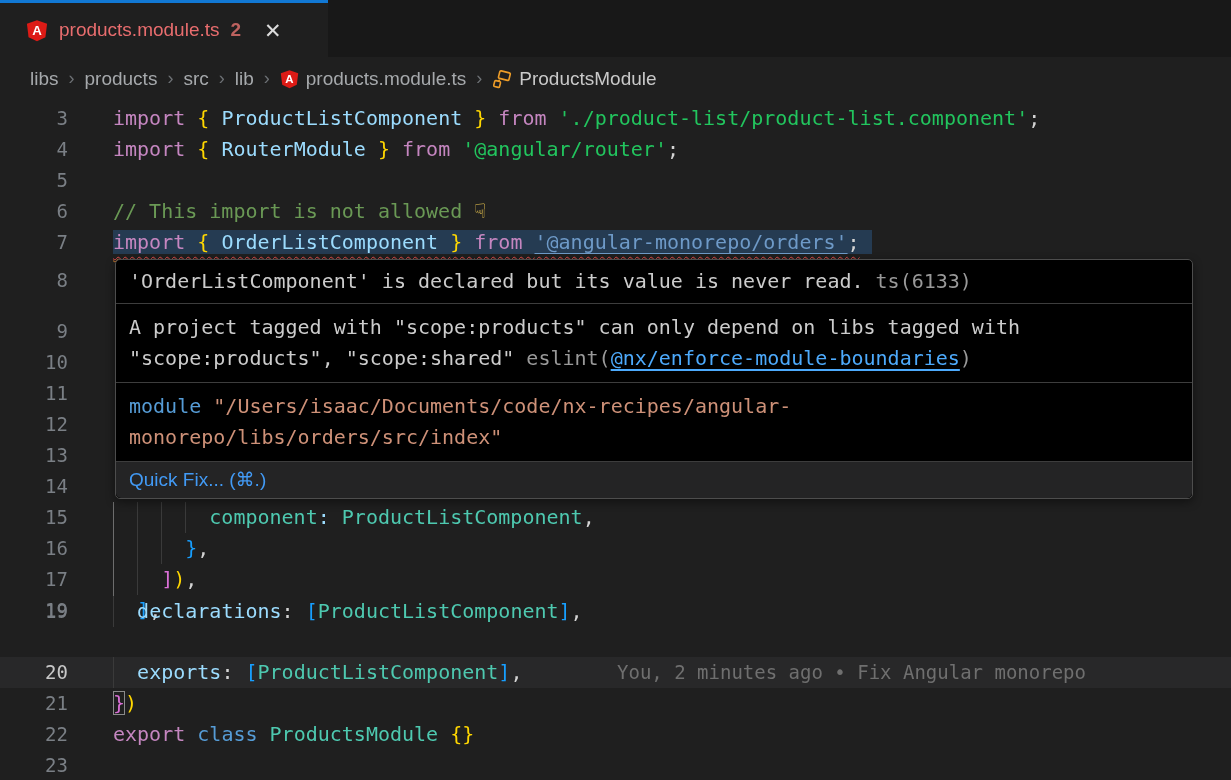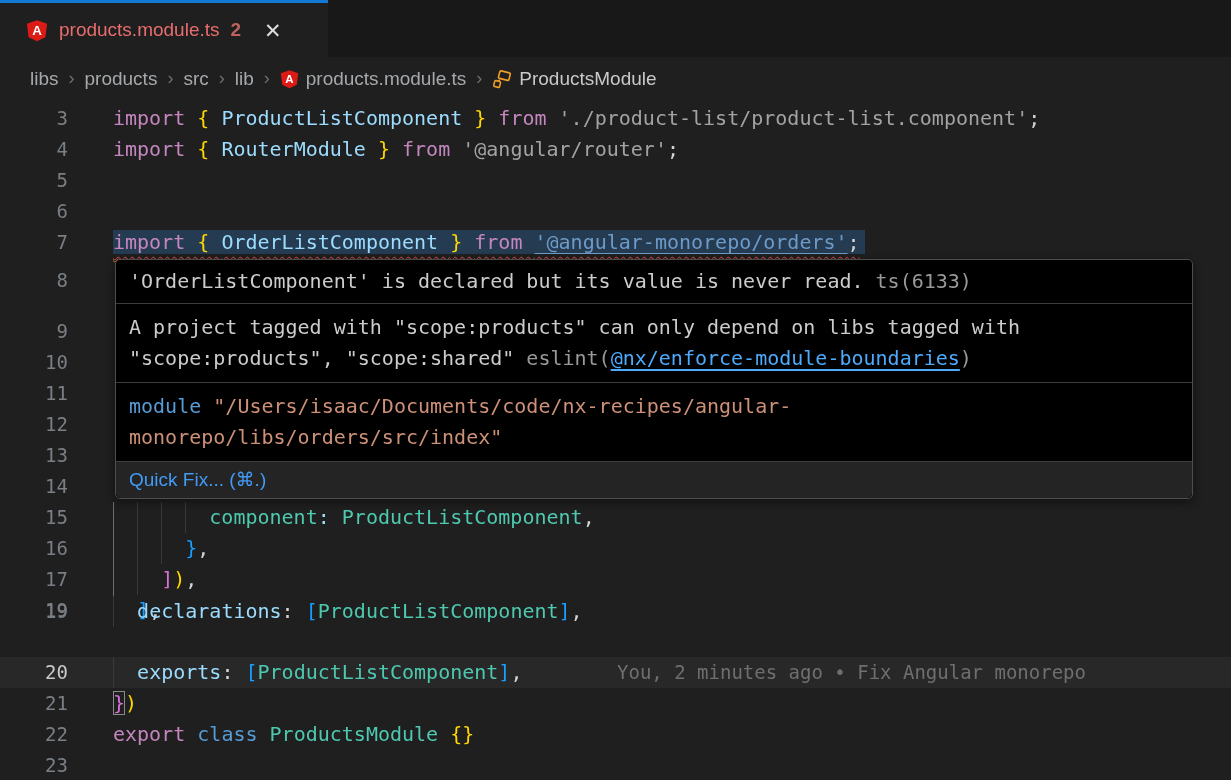--- a/index.html
+++ b/index.html
@@ -36,30 +36,30 @@
   .guide { position:absolute; top:0; bottom:0; width:1px; background:#3a3a3a; }
   .guide.active { background:#6d6d6d; }
 
   .t-kw  { color:#C586C0; }
   .t-kw2 { color:#569CD6; }
   .t-b1  { color:#FFD700; }
   .t-b2  { color:#DA70D6; }
   .t-b3  { color:#179FFF; }
   .t-id  { color:#9CDCFE; }
   .t-cls { color:#4EC9B0; }
-  .t-str { color:#a3a3a3; }
+  .t-str { color:#22c55e; }
   .t-strl{ color:#6e9ac8; text-decoration:underline; text-decoration-color:#6e9ac8;
            text-underline-offset:4px; text-decoration-thickness:1px; }
   .t-cmt { color:#6A9955; }
   .t-pn  { color:#d4d4d4; }
   .t-prop{ color:#9CDCFE; }
   .t-emj { color:#eac54f; }
   .t-match { outline:1px solid #8a8a8a; outline-offset:-1px; }
 
-  .hl7 { background:#253b52; padding-right:5px;
+  .hl7 { background:#253b52; padding-right:12px;
          text-decoration:underline wavy #e44c4c; text-decoration-thickness:1.3px;
          text-underline-offset:7px; }
   .hl7i { text-decoration:underline wavy #cc7c2e; text-decoration-thickness:1.2px;
           text-underline-offset:9px; }
 
   .blame { position:absolute; left:617px; top:0; color:#6f6f6f; font-size:19px; }
 
   
   .hover-popup { position:absolute; left:115px; top:159px; width:1078px; z-index:10;
                  background:#000000; border:1px solid #4d4d4d; border-radius:5px;
@@ -147,21 +147,21 @@
         </div>
         <div class="pp-str">monorepo/libs/orders/src/index"</div>
       </div>
       <div class="pp-actions">
         <span class="pp-link">Quick Fix... (⌘.)</span>
       </div>
     </div>
   <div class="code-row" style="top: 3px;"><span class="ln">3</span><span class="code-text"><span class="t-kw">import </span><span class="t-b1">{ </span><span class="t-id">ProductListComponent </span><span class="t-b1">} </span><span class="t-kw">from </span><span class="t-str">'./product-list/product-list.component'</span><span class="t-pn">;</span></span></div>
       <div class="code-row" style="top: 34px;"><span class="ln">4</span><span class="code-text"><span class="t-kw">import </span><span class="t-b1">{ </span><span class="t-id">RouterModule </span><span class="t-b1">} </span><span class="t-kw">from </span><span class="t-str">'@angular/router'</span><span class="t-pn">;</span></span></div>
       <div class="code-row" style="top: 65px;"><span class="ln">5</span><span class="code-text"></span></div>
-      <div class="code-row" style="top: 96px;"><span class="ln">6</span></div>
+      <div class="code-row" style="top: 96px;"><span class="ln">6</span><span class="code-text"><span class="t-cmt">// This import is not allowed </span><span class="t-emj">☟</span></span></div>
       <div class="code-row" style="top: 127px;"><span class="ln">7</span><span class="code-text"><span class="hl7"><span class="hl7i"><span class="t-kw">import </span><span class="t-b1">{ </span><span class="t-id">OrderListComponent </span><span class="t-b1">} </span><span class="t-kw">from </span><span class="t-strl">'@angular-monorepo/orders'</span><span class="t-pn">;</span></span></span></span></div>
       <div class="code-row" style="top: 165px;"><span class="ln">8</span><span class="code-text"></span></div>
       <div class="code-row" style="top: 216px;"><span class="ln">9</span><span class="code-text"></span></div>
       <div class="code-row" style="top: 247px;"><span class="ln">10</span><span class="code-text"></span></div>
       <div class="code-row" style="top: 278px;"><span class="ln">11</span><span class="code-text"></span></div>
       <div class="code-row" style="top: 309px;"><span class="ln">12</span><span class="code-text"></span></div>
       <div class="code-row" style="top: 340px;"><span class="ln">13</span><span class="code-text"></span></div>
       <div class="code-row" style="top: 371px;"><span class="ln">14</span><span class="code-text"></span></div>
       <div class="code-row" style="top: 402px;"><div class="guide active" style="left: 113px;"></div><div class="guide" style="left: 137.08px;"></div><div class="guide" style="left: 161.16px;"></div><div class="guide" style="left: 185.24px;"></div><span class="ln">15</span><span class="code-text"><span class="t-pn">        </span><span class="t-cls">component</span><span class="t-id">: </span><span class="t-cls">ProductListComponent</span><span class="t-pn">,</span></span></div>
       <div class="code-row" style="top: 433px;"><div class="guide active" style="left: 113px;"></div><div class="guide" style="left: 137.08px;"></div><div class="guide" style="left: 161.16px;"></div><span class="ln">16</span><span class="code-text"><span class="t-pn">      </span><span class="t-b3">}</span><span class="t-pn">,</span></span></div>

